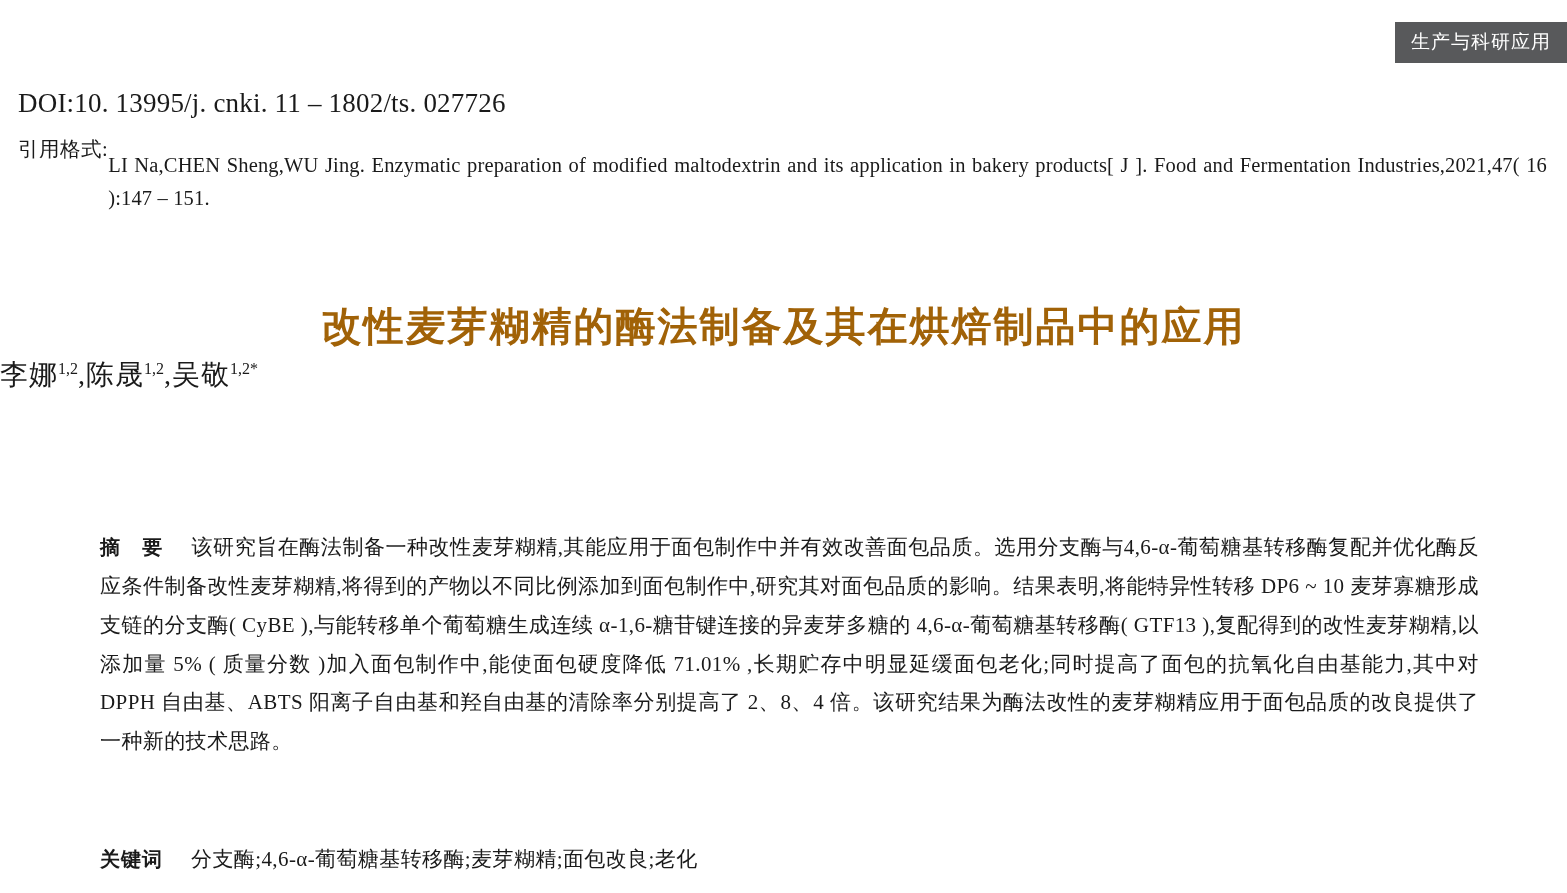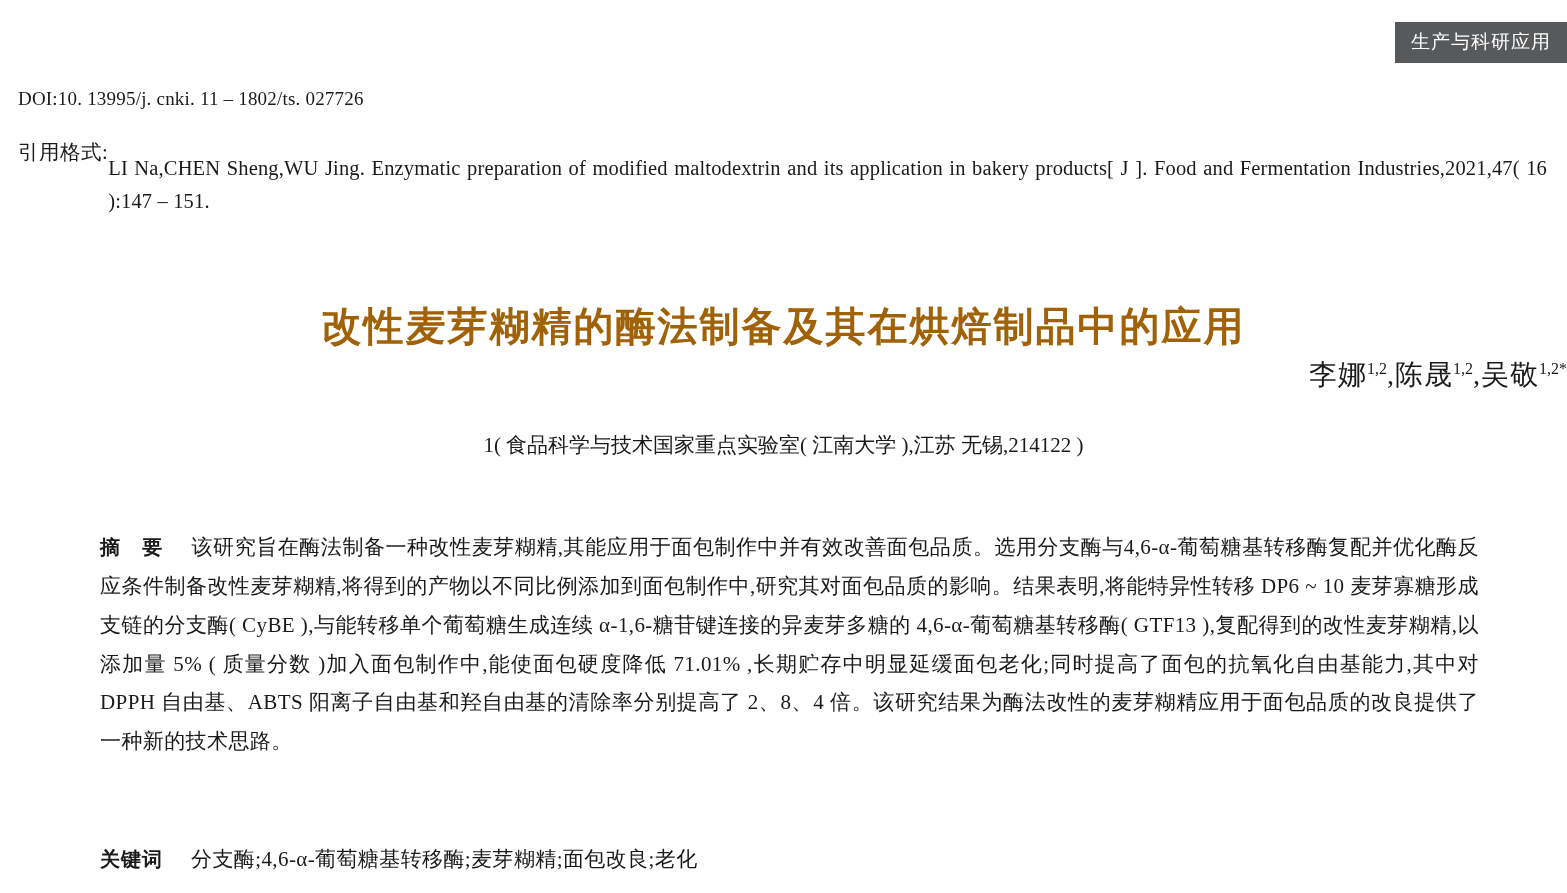--- a/index.html
+++ b/index.html
@@ -36,23 +36,23 @@
   }
 
   
   .header-block {
     position: absolute;
     top: 88px;
     left: 18px;
     right: 20px;
   }
   .doi-line {
-    font-size: 19px;
+    font-size: 27px;
     letter-spacing: 0.2px;
-    margin-bottom: 26px;
+    margin-bottom: 14px;
     white-space: nowrap;
   }
   .cite-wrap {
     display: flex;
     align-items: flex-start;
     font-size: 20.5px;
     line-height: 1.62;
   }
   .cite-label {
     flex: 0 0 auto;
@@ -85,21 +85,21 @@
     letter-spacing: 2px;
     color: #a16207;
   }
 
   
   .authors {
     position: absolute;
     top: 356px;
     left: 0;
     width: 100%;
-    text-align: right;
+    text-align: left;
     font-size: 28px;
     letter-spacing: 1px;
   }
   .authors sup {
     font-size: 16px;
     vertical-align: super;
     letter-spacing: 0;
   }
 
   
@@ -165,21 +165,20 @@
   </div>
 </div>
 
 <h1 class="title">改性麦芽糊精的酶法制备及其在烘焙制品中的应用</h1>
 
 <div class="authors">
   <span>李娜<sup>1,2</sup>,陈晟<sup>1,2</sup>,吴敬<sup>1,2*</sup></span>
 </div>
 
 <div class="affils">
-  <div>1( 食品科学与技术国家重点实验室( 江南大学 ),江苏 无锡,214122 )</div>
 </div>
 
 <div class="abstract">
   <span class="lbl">摘　要</span><span class="lbl-gap"></span><span>该研究旨在酶法制备一种改性麦芽糊精,其能应用于面包制作中并有效改善面包品质。选用分支酶与4,6-α-葡萄糖基转移酶复配并优化酶反应条件制备改性麦芽糊精,将得到的产物以不同比例添加到面包制作中,研究其对面包品质的影响。结果表明,将能特异性转移 DP6 ~ 10 麦芽寡糖形成支链的分支酶( CyBE ),与能转移单个葡萄糖生成连续 α-1,6-糖苷键连接的异麦芽多糖的 4,6-α-葡萄糖基转移酶( GTF13 ),复配得到的改性麦芽糊精,以添加量 5% ( 质量分数 )加入面包制作中,能使面包硬度降低 71.01% ,长期贮存中明显延缓面包老化;同时提高了面包的抗氧化自由基能力,其中对 DPPH 自由基、ABTS 阳离子自由基和羟自由基的清除率分别提高了 2、8、4 倍。该研究结果为酶法改性的麦芽糊精应用于面包品质的改良提供了一种新的技术思路。</span>
 </div>
 
 <div class="keywords">
   <span class="lbl">关键词</span><span class="lbl-gap"></span><span>分支酶;4,6-α-葡萄糖基转移酶;麦芽糊精;面包改良;老化</span>
 </div>
 

